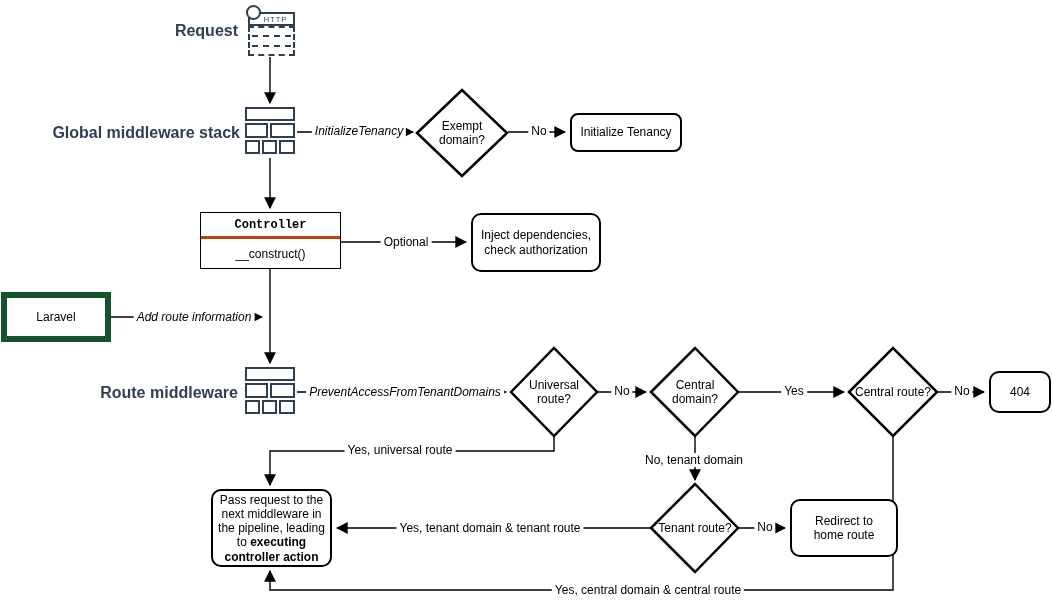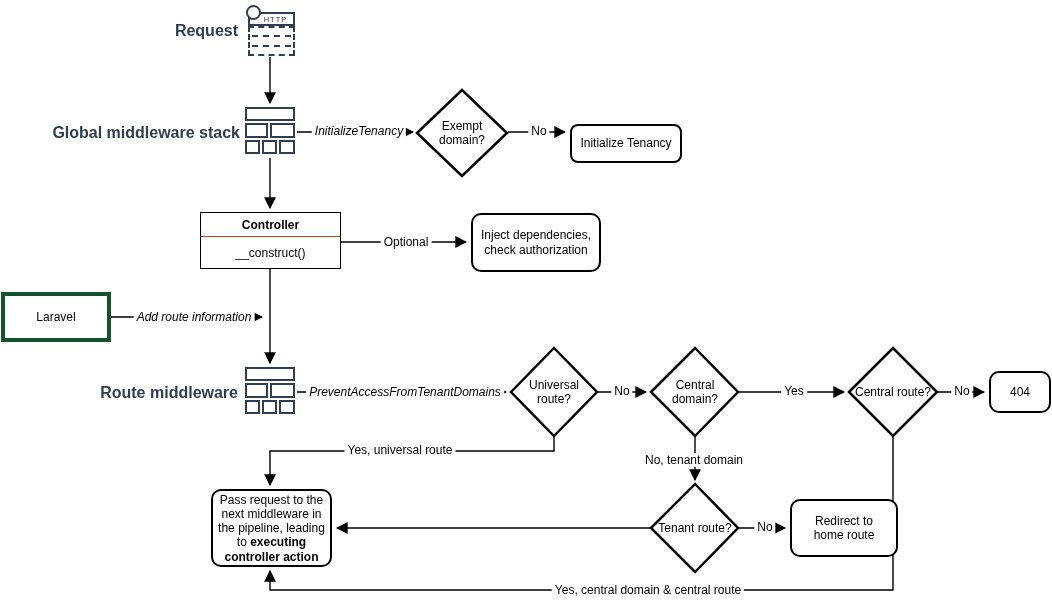--- a/index.html
+++ b/index.html
@@ -9,28 +9,28 @@
   }
   svg.connectors { position:absolute; left:0; top:0; width:1052px; height:600px; }
 
   
   .node {
     position:absolute; box-sizing:border-box; background:#fff;
     display:flex; align-items:center; justify-content:center; text-align:center;
     font-size:12px; line-height:1.18; color:#000;
   }
   .rounded  { border:2.5px solid #000; border-radius:10px; }
-  .rounded-sm { border:2px solid #000; border-radius:8px;margin-top:11px; }
-  .plain    { border:4px solid #14532d; }
+  .rounded-sm { border:2px solid #000; border-radius:8px; }
+  .plain    { border:6px solid #14532d; }
 
   
   .uml { position:absolute; box-sizing:border-box; border:1px solid #000; background:#fff;
          display:flex; flex-direction:column; font-size:12px; }
   .uml .uml-title { flex:0 0 23px; display:flex; align-items:center; justify-content:center;
-         font-weight:bold; border-bottom:1px solid #c2410c; }
+         font-weight:bold; border-bottom:3px solid #c2410c;font-family:Liberation Mono, monospace; }
   .uml .uml-body  { flex:1; display:flex; align-items:center; justify-content:center; }
 
   
   .diamond-label { position:absolute; transform:translate(-50%,-50%); width:82px;
          text-align:center; font-size:12px; line-height:1.18; }
 
   
   .edge-label { position:absolute; transform:translate(-50%,-50%); background:#fff;
          font-size:12px; padding:0 3px; white-space:nowrap; }
   .italic { font-style:italic; }
@@ -168,15 +168,16 @@
   <div class="edge-label" style="left:539px; top:131px;">No</div>
   <div class="edge-label" style="left:406px; top:242px;">Optional</div>
   <div class="edge-label" style="left:194px; top:317px;font-style:italic;">Add route information</div>
   <div class="edge-label italic" style="left:405px; top:392px;">PreventAccessFromTenantDomains</div>
   <div class="edge-label" style="left:622px; top:391px;">No</div>
   <div class="edge-label" style="left:794px; top:391px;">Yes</div>
   <div class="edge-label" style="left:962px; top:391px;">No</div>
   <div class="edge-label" style="left:694px; top:460px;">No, tenant domain</div>
   <div class="edge-label" style="left:765px; top:527px;">No</div>
   <div class="edge-label" style="left:400px; top:450px;">Yes, universal route</div>
+  <div class="edge-label" style="left:490px; top:528px;">Yes, tenant domain &amp; tenant route</div>
   <div class="edge-label" style="left:648px; top:590px;">Yes, central domain &amp; central route</div>
 
 </div>
 
 </body></html>

